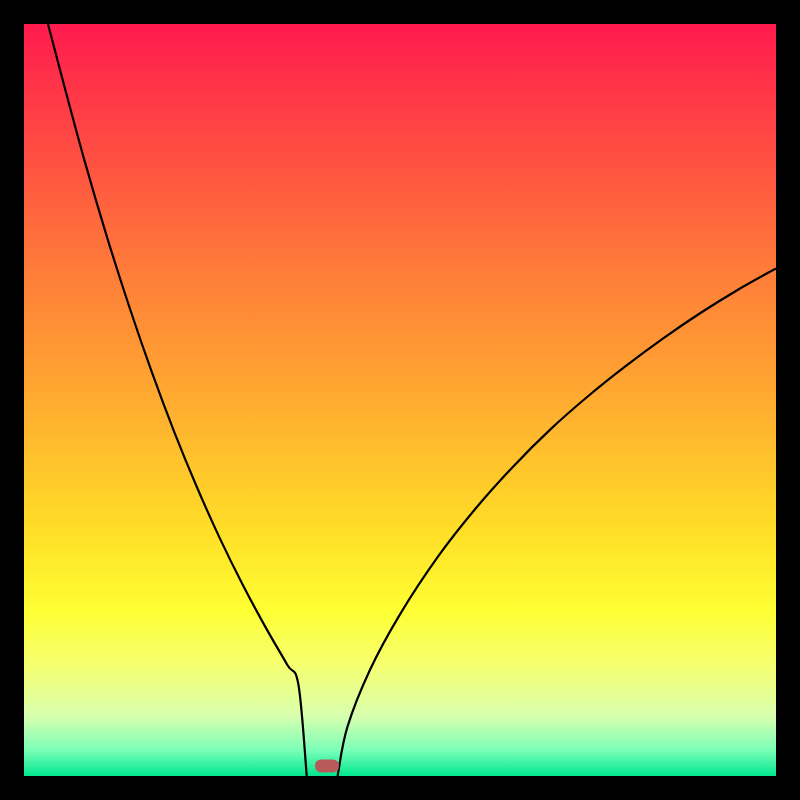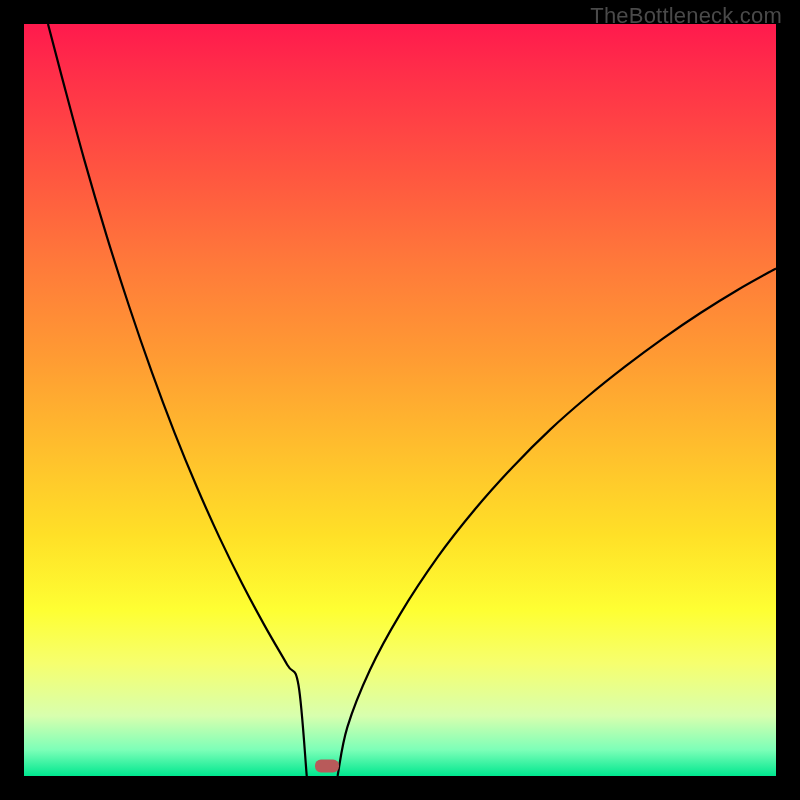--- a/index.html
+++ b/index.html
@@ -83,14 +83,13 @@
     <div class="gradient"></div>
 
     <svg class="curve-svg" viewBox="0 0 752 752" preserveAspectRatio="none">
       <path id="curve-left-path" fill="none" stroke="#000" stroke-width="2.2" d="M 23.988799999999998 0 C 26.438816 9.339840000000006, 31.089184 27.52320000000003, 37.6 51.888000000000034 C 44.110816 76.25280000000004, 52.0384 106.52832000000001, 60.160000000000004 135.36 C 68.2816 164.19168000000002, 74.5984 185.53344000000007, 82.72 212.06400000000008 C 90.8416 238.5945600000001, 97.15840000000001 258.25184, 105.28000000000002 282.752 C 113.40160000000002 307.25216, 119.7184 325.57088, 127.84 348.176 C 135.9616 370.78112, 142.2784 387.62592, 150.4 408.336 C 158.5216 429.04608, 164.8384 444.28159999999997, 172.96 463.23199999999997 C 181.0816 482.1824, 187.3984 496.28992, 195.52 513.616 C 203.6416 530.94208, 209.95839999999998 543.65088, 218.07999999999998 559.488 C 226.20159999999998 575.3251200000001, 232.5184 586.98112, 240.64000000000001 601.6 C 248.76160000000002 616.21888, 257.1088 630.0105599999999, 263.2 640.704 C 269.2912 651.39744, 270.96064 640.97472, 274.48 661.008 C 277.99936 681.04128, 281.26304 735.62144, 282.752 752"></path>
       <path id="curve-right-path" fill="none" stroke="#000" stroke-width="2.2" d="M 313.584 752 C 315.34368 743.2016, 317.53952000000004 722.20576, 323.36 703.12 C 329.18048 684.03424, 336.44480000000004 666.2719999999999, 345.92 645.968 C 355.3952 625.664, 363.81759999999997 610.6239999999999, 376 590.3199999999999 C 388.18240000000003 570.016, 400.064 552.1184, 413.6 533.168 C 427.136 514.2176000000001, 437.664 501.2832, 451.2 485.04 C 464.736 468.7968, 475.264 457.27616, 488.8 442.928 C 502.336 428.57984, 512.864 418.05183999999997, 526.4 405.328 C 539.9359999999999 392.60416, 550.4639999999999 383.61024000000003, 564 372.24 C 577.5360000000001 360.86976, 588.0640000000001 352.58272, 601.6 342.15999999999997 C 615.136 331.73727999999994, 625.6639999999999 323.9465599999999, 639.1999999999999 314.33599999999996 C 652.736 304.72544, 663.264 297.56640000000004, 676.8000000000001 288.76800000000003 C 690.3360000000001 279.9696, 700.864 273.44223999999997, 714.4 265.45599999999996 C 727.9359999999999 257.46975999999995, 745.232 248.19007999999997, 752 244.39999999999998"></path>
     </svg>
 
     <div id="marker" class="marker" style="left: 303.056px; top: 742.224px;"></div>
   </div>
 
-  <div class="watermark">TheBottleneck.com</div>
 </div>
 
 </body></html>

